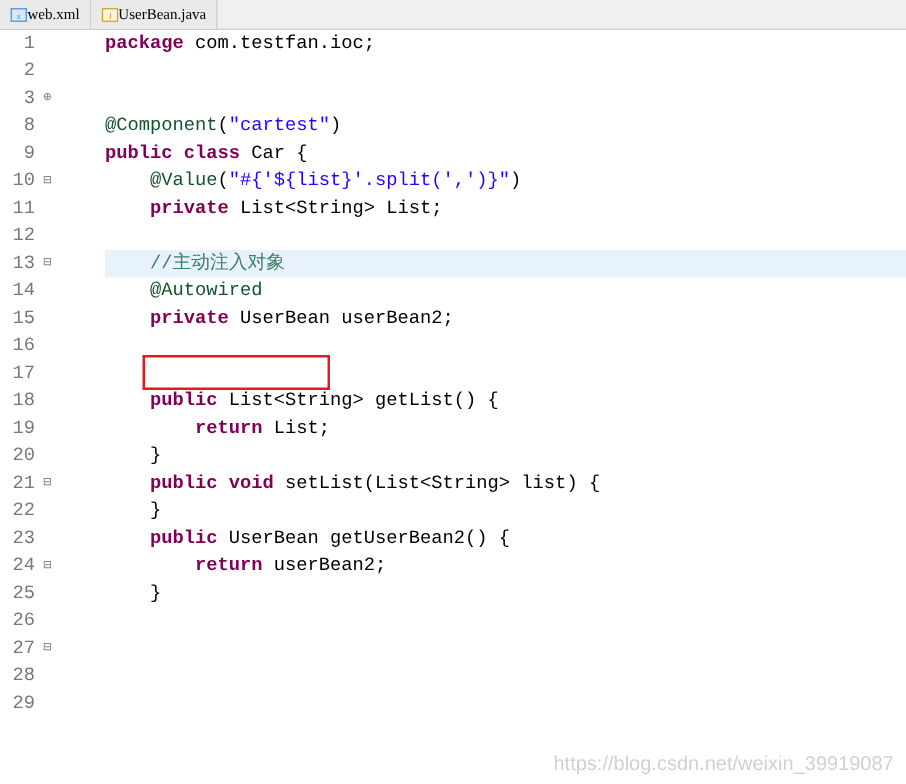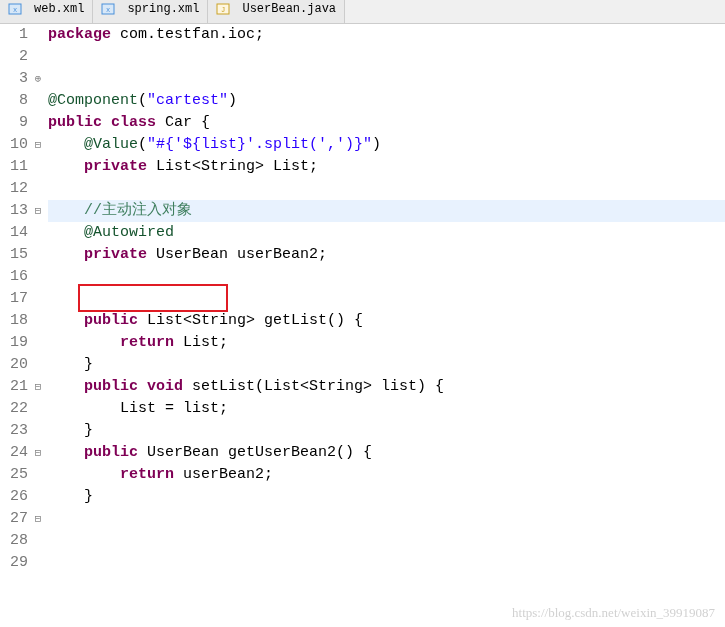--- a/index.html
+++ b/index.html
@@ -12,26 +12,26 @@
       overflow: hidden;
     }
     .tabs {
       display: flex;
       background: #f0f0f0;
       border-bottom: 1px solid #ccc;
       height: 24px;
     }
     .tab {
       display: flex;
-      align-items: flex-start;
+      align-items: center;
       padding: 2px 8px;
       border-right: 1px solid #ccc;
       font-size: 12px;
-      font-family: Liberation Mono, monospace;
-      gap: 12px;
+      font-family: Liberation Serif, serif;
+      gap: 0;
       background: #eaeaea;
     }
     .tab.active {
       background: #fff;
     }
     .tab-icon {
       width: 14px;
       height: 14px;
       display: inline-flex;
       align-items: center;
@@ -67,20 +67,21 @@
       height: 22px;
       line-height: 22px;
       font-size: 11px;
       color: #888;
       text-align: center;
     }
     .code {
       flex: 1;
       padding-left: 4px;
       position: relative;
+      margin-left: 36px;
     }
     .code-line {
       height: 22px;
       line-height: 22px;
       white-space: pre;
     }
     .highlight-line {
       background: #e8f2fe;
     }
     .kw { color: #7f0055; font-weight: bold; }
@@ -91,45 +92,36 @@
     .red-box {
       border: 2px solid #e01b24;
       position: absolute;
       pointer-events: none;
     }
     .watermark {
       position: absolute;
       right: 10px;
       bottom: 6px;
       color: rgba(120,120,120,0.35);
-      font-size: 13px;
-      font-family: Liberation Serif, serif;
+      font-size: 16px;
+      font-family: Liberation Sans, sans-serif;
     }
   </style>
 </head>
 <body>
 
 <div class="tabs">
   <div class="tab">
     <span class="tab-icon">
       <svg viewBox="0 0 14 14" width="14" height="14">
           <rect x="1" y="2" width="12" height="10" fill="#d8e8f8" stroke="#4a90d9" stroke-width="1"></rect>
           <text x="7" y="10" font-size="7" text-anchor="middle" fill="#4a90d9">x</text>
         </svg>
     </span>
     <span>web.xml</span>
-  </div>
-  <div class="tab">
-    <span class="tab-icon">
-      <svg viewBox="0 0 14 14" width="14" height="14">
-          <rect x="1" y="2" width="12" height="10" fill="#d8e8f8" stroke="#4a90d9" stroke-width="1"></rect>
-          <text x="7" y="10" font-size="7" text-anchor="middle" fill="#4a90d9">x</text>
-        </svg>
-    </span>
-    <span>spring.xml</span>
   </div>
   <div class="tab">
     <span class="tab-icon">
       <svg viewBox="0 0 14 14" width="14" height="14">
           <rect x="1" y="2" width="12" height="10" fill="#fef6e0" stroke="#c9a227" stroke-width="1"></rect>
           <text x="7" y="10" font-size="7" text-anchor="middle" fill="#c9a227">J</text>
         </svg>
     </span>
     <span>UserBean.java</span>
   </div>
@@ -201,21 +193,20 @@
     <div class="code-line"></div>
     <div class="code-line highlight-line">    <span class="comment">//主动注入对象</span></div>
     <div class="code-line">    <span class="ann">@Autowired</span></div>
     <div class="code-line">    <span class="kw">private</span><span class="txt"> UserBean userBean2;</span></div>
     <div class="code-line"></div>
     <div class="code-line"></div>
     <div class="code-line">    <span class="kw">public</span><span class="txt"> List&lt;String&gt; getList() {</span></div>
     <div class="code-line">        <span class="kw">return</span><span class="txt"> List;</span></div>
     <div class="code-line">    <span class="txt">}</span></div>
     <div class="code-line">    <span class="kw">public</span><span class="txt"> </span><span class="kw">void</span><span class="txt"> setList(List&lt;String&gt; list) {</span></div>
-    <div class="code-line">        <span class="txt">List = list;</span></div>
     <div class="code-line">    <span class="txt">}</span></div>
     <div class="code-line">    <span class="kw">public</span><span class="txt"> UserBean getUserBean2() {</span></div>
     <div class="code-line">        <span class="kw">return</span><span class="txt"> userBean2;</span></div>
     <div class="code-line">    <span class="txt">}</span></div>
 
     <div class="red-box" style="left:34px; top:260px; width:150px; height:28px;"></div>
     <div class="watermark">https://blog.csdn.net/weixin_39919087</div>
   </div>
 </div>
 

